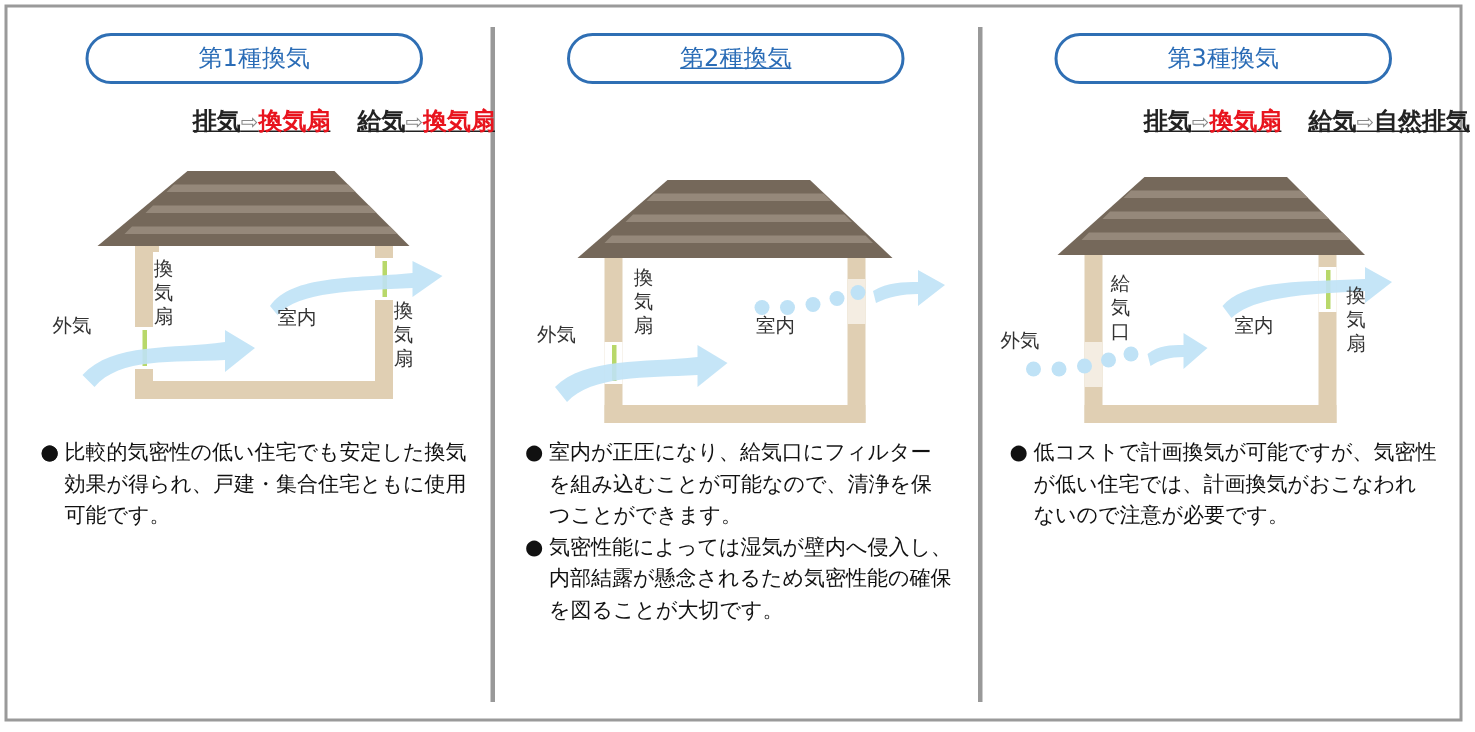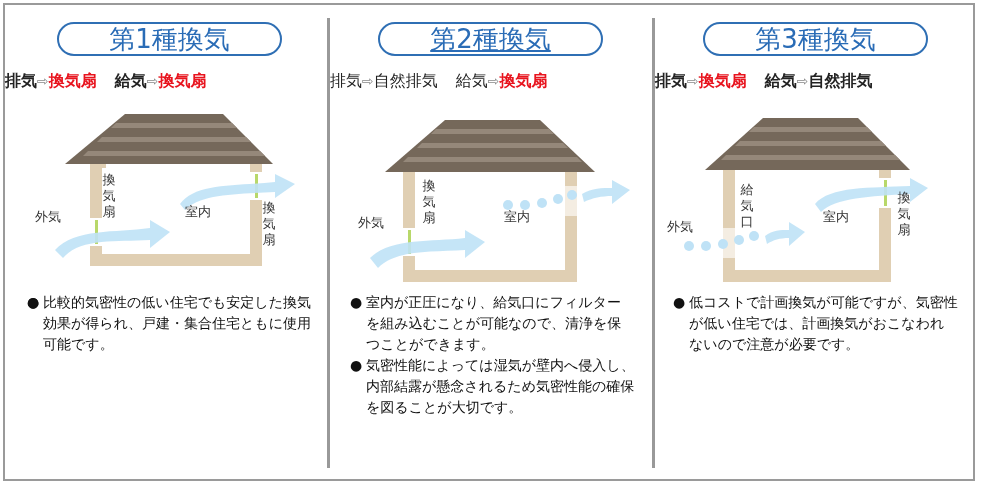--- a/index.html
+++ b/index.html
@@ -4,23 +4,23 @@
 <style>
   html, body { margin:0; padding:0; background:#ffffff; }
   body { width:983px; height:488px; position:relative; overflow:hidden;
          font-family:"DejaVu Sans", sans-serif; color:#222; }
   .frame { position:absolute; left:3px; top:3px; width:972px; height:478px;
            border:2px solid #9a9a9a; background:#fff; box-sizing:border-box; }
   .divider { position:absolute; top:18px; width:3px; height:450px; background:#999; }
   .panel { position:absolute; top:0; width:325px; height:488px; }
   .pill { position:absolute; top:22px; width:225px; height:34px; border:2px solid #2f6fb4;
           border-radius:18px; box-sizing:border-box; display:flex; align-items:center; justify-content:center;
-          color:#2a6cb6; font-size:26px; }
-  .flow { position:absolute; top:71px; left:0; width:100%; text-align:left; font-size:16px;
-          font-weight:bold; color:#222; white-space:nowrap; }
+          color:#2a6cb6; font-size:16px; }
+  .flow { position:absolute; top:71px; left:0; width:100%; text-align:right; font-size:16px;
+          font-weight:bold; color:#222; white-space:nowrap;text-decoration:underline; }
   .flow .red { color:#e8141e; }
   .flow .plain { font-weight:normal; }
   .flow .arrow { color:#888; font-weight:normal; font-size:14px; }
   .flow .gap { display:inline-block; width:18px; }
   .house { position:absolute; top:108px; left:0; }
   .lbl { position:absolute; font-size:13px; color:#333; }
   .vlbl { position:absolute; font-size:13px; color:#333; width:14px; line-height:16px; text-align:center; }
   .desc { position:absolute; top:292px; font-size:14px; line-height:21px; color:#111; }
   .desc .item { position:relative; padding-left:16px; }
   .desc .bullet { position:absolute; left:0; top:0; }
@@ -66,23 +66,20 @@
   <div class="vlbl" style="left:257px;top:200px;">換気扇</div>
   <div class="desc" style="left:22px;width:285px;">
     <div class="item"><span class="bullet">●</span></div>
     <div class="item"><span class="bullet">●</span><span>比較的気密性の低い住宅でも安定した換気効果が得られ、戸建・集合住宅ともに使用可能です。</span></div>
   </div>
 </div>
 
 <div class="panel" style="left:330px;">
   <div class="pill" style="left:48px;text-decoration:underline;">
     <span>第2種換気</span>
-  </div>
-  <div class="flow">
-    <span class="plain">排気</span><span class="arrow">⇨</span><span class="plain">自然排気</span><span class="gap"></span><span class="plain">給気</span><span class="arrow">⇨</span><span class="red">換気扇</span>
   </div>
   <svg class="house" width="325" height="180" viewBox="0 0 325 180">
     <polygon points="115,12 210,12 265,64 55,64" fill="#75685a"></polygon>
     <polygon points="106,21 219,21 224,26 101,26" fill="#95887a"></polygon>
     <polygon points="92,35 233,35 238,40 87,40" fill="#95887a"></polygon>
     <polygon points="78,49 247,49 252,54 73,54" fill="#95887a"></polygon>
     <rect x="73" y="64" width="12" height="110" fill="#e0cfb3"></rect>
     <rect x="235" y="64" width="12" height="110" fill="#e0cfb3"></rect>
     <rect x="73" y="162" width="174" height="12" fill="#e0cfb3"></rect>
     <rect x="73" y="120" width="12" height="28" fill="#fff"></rect>

